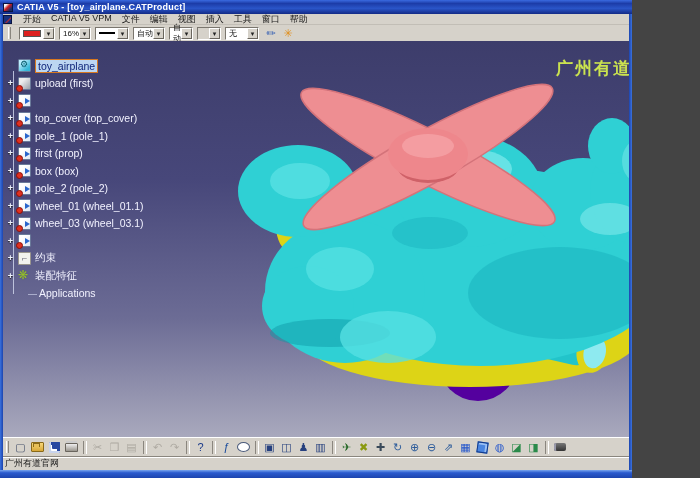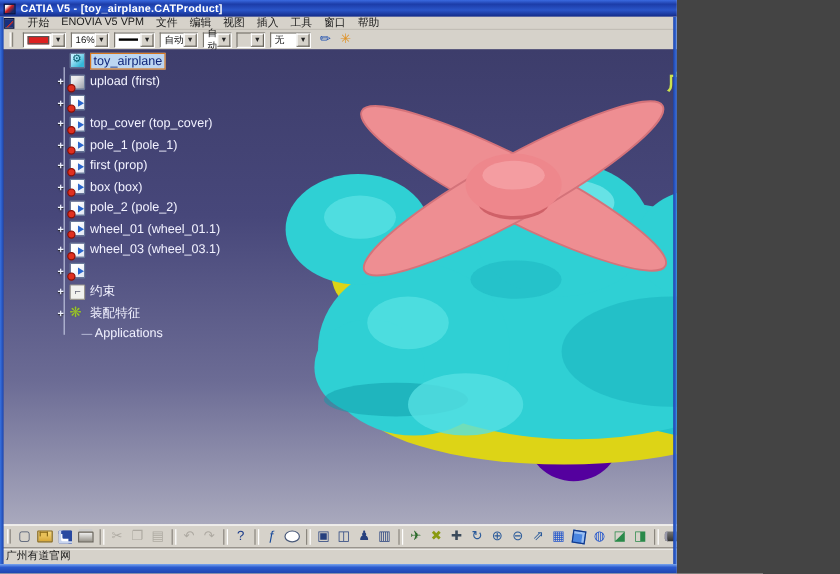--- a/index.html
+++ b/index.html
@@ -1,17 +1,17 @@
 <!DOCTYPE html>
 <html style="--c-body: #2fd0d4; --c-prop: #ee8e92; --c-trim: #ddd416; --c-wheel: #6a00c0; --c-strut: #0c8c2c;"><head>
 <meta charset="utf-8">
 <style>
   * { box-sizing: border-box; }
   body { margin: 0; background: #444; font-family: "Liberation Sans", sans-serif; }
-  .window { position: relative; width: 564px; height: 478px; background: #d6d2ca; overflow: hidden; }
+  .window { position: relative; width: 632px; height: 478px; background: #d6d2ca; overflow: hidden; }
 
   
   .titlebar { position: absolute; left: 0; top: 0; width: 700px; height: 14px;
     background: linear-gradient(180deg,#3a6ae0 0%,#1c3ca8 25%,#2a55c8 60%,#122a86 100%);
     display: flex; align-items: center; padding-left: 3px; }
   .title-icon { width: 10px; height: 9px; background: linear-gradient(135deg,#f5f5f5 20%,#d02020 45%,#1a2a66 80%);
     border: 1px solid #0a1440; margin-right: 4px; flex: none; }
   .title-text { color: #fff; font-size: 9px; font-weight: bold; white-space: nowrap; letter-spacing: .2px; }
 
   
@@ -38,21 +38,21 @@
   .viewport { position: absolute; left: 0; top: 41px; width: 700px; height: 396px;
     background: linear-gradient(180deg,#3d3d6b 0%,#47477a 35%,#6c6c95 70%,#a9a9bd 100%); overflow: hidden; }
   .viewport svg { position: absolute; left: 0; top: 0; }
 
   
   .cn-watermark { position: absolute; left: 556px; top: 16px; text-align: left; pointer-events: none; }
   .cn-watermark .l1 { font-size: 17px; letter-spacing: 2px; font-weight: bold; white-space: nowrap; text-align: center; }
   .cn-watermark .l2 { font-size: 13px; font-family: "DejaVu Sans Mono", monospace; font-weight: bold; letter-spacing: 1px; white-space: nowrap; }
 
   
-  .tree { position: absolute; left: 4px; top: 1px; width: 300px; margin-left: 40px; }
+  .tree { position: absolute; left: 4px; top: 16px; width: 300px; }
   .trunk { position: absolute; left: 9px; top: 14px; bottom: 8px; width: 0; border-left: 1px solid #cdd2ea; opacity: .85; }
   .tree-row { position: relative; display: flex; align-items: center; height: 17.5px; white-space: nowrap; cursor: default; }
   .t-exp { width: 13px; flex: none; font-size: 9px; font-weight: bold; color: #eef2ff; text-shadow: 0 1px 1px #222; text-align: center; }
   .t-icon { width: 13px; height: 13px; margin: 0 4px 0 1px; position: relative; flex: none;
     background: linear-gradient(135deg,#ffffff 30%,#dfe6f2); border: 1px solid #6a7a9a; border-radius: 1px; }
   .t-label { font-size: 10.5px; color: #f2f2ff; }
   .component .t-icon::after { content:""; position:absolute; left:-3px; bottom:-3px; width:5px; height:5px;
     border-radius:50%; background:#e03020; border:1px solid #8a1008; }
   .component .t-icon::before { content:""; position:absolute; right:0; top:3px; width:0; height:0;
     border-left:5px solid #2a66cc; border-top:3px solid transparent; border-bottom:3px solid transparent; }
@@ -110,21 +110,21 @@
   <div class="titlebar">
     <span class="title-icon"></span>
     <span class="title-text">CATIA V5 - [toy_airplane.CATProduct]</span>
   </div>
 
   <div class="menubar">
     <span class="menu-appicon"></span>
     <div style="display:flex">
 
     <span class="menu-item">开始</span>
-        <span class="menu-item">ENOVIA V5 VPM</span>
+        <span class="menu-item">CATIA V5 VPM</span>
         <span class="menu-item">文件</span>
         <span class="menu-item">编辑</span>
         <span class="menu-item">视图</span>
         <span class="menu-item">插入</span>
         <span class="menu-item">工具</span>
         <span class="menu-item">窗口</span>
         <span class="menu-item">帮助</span>
       </div>
   </div>
 

